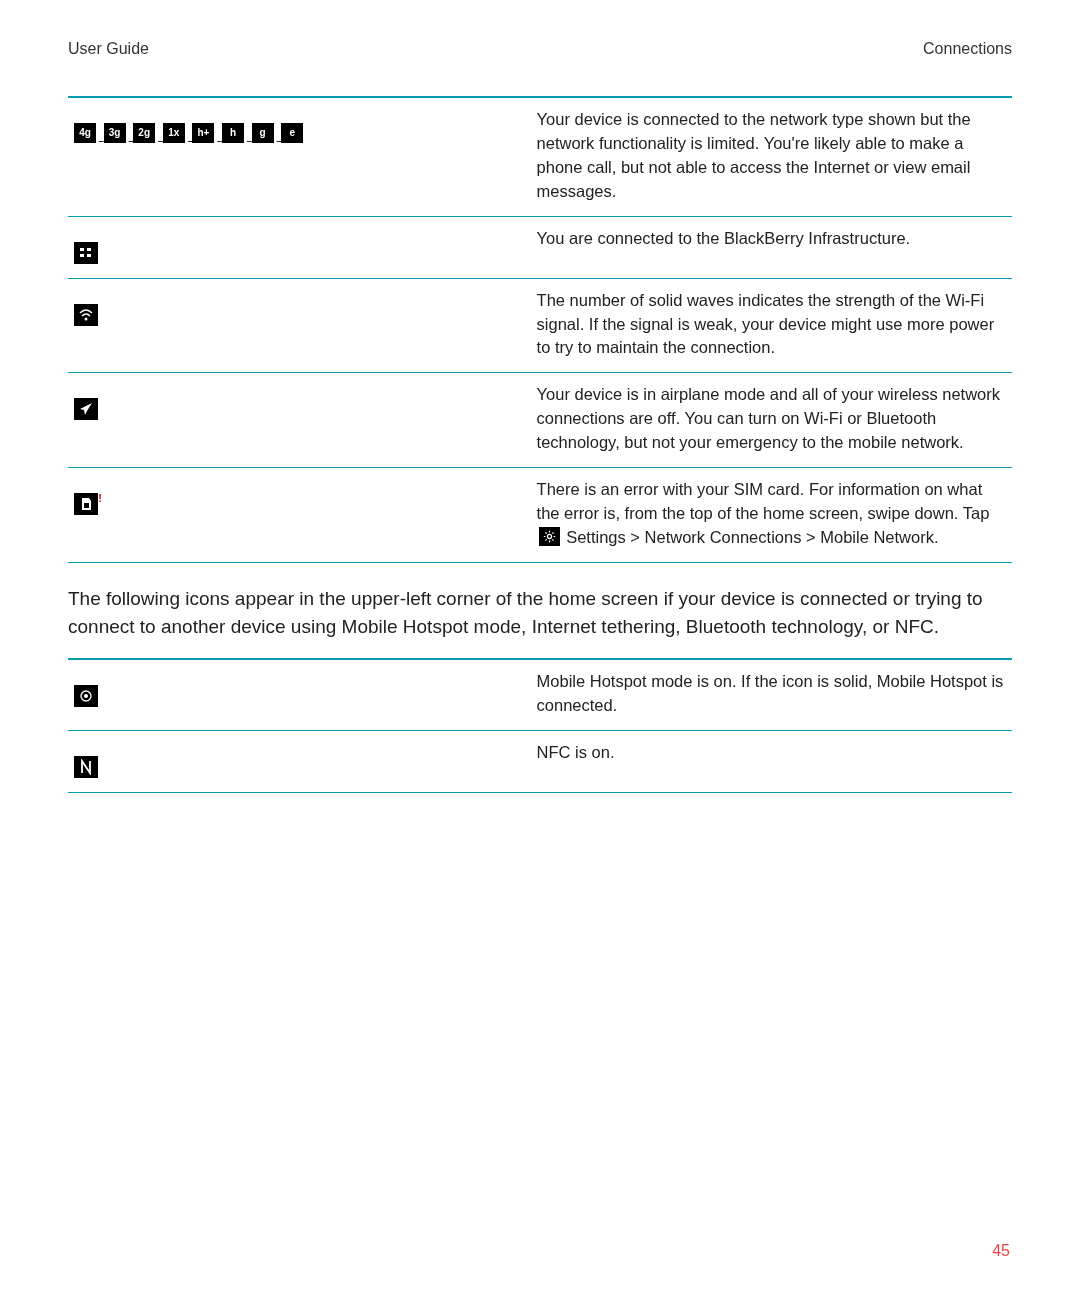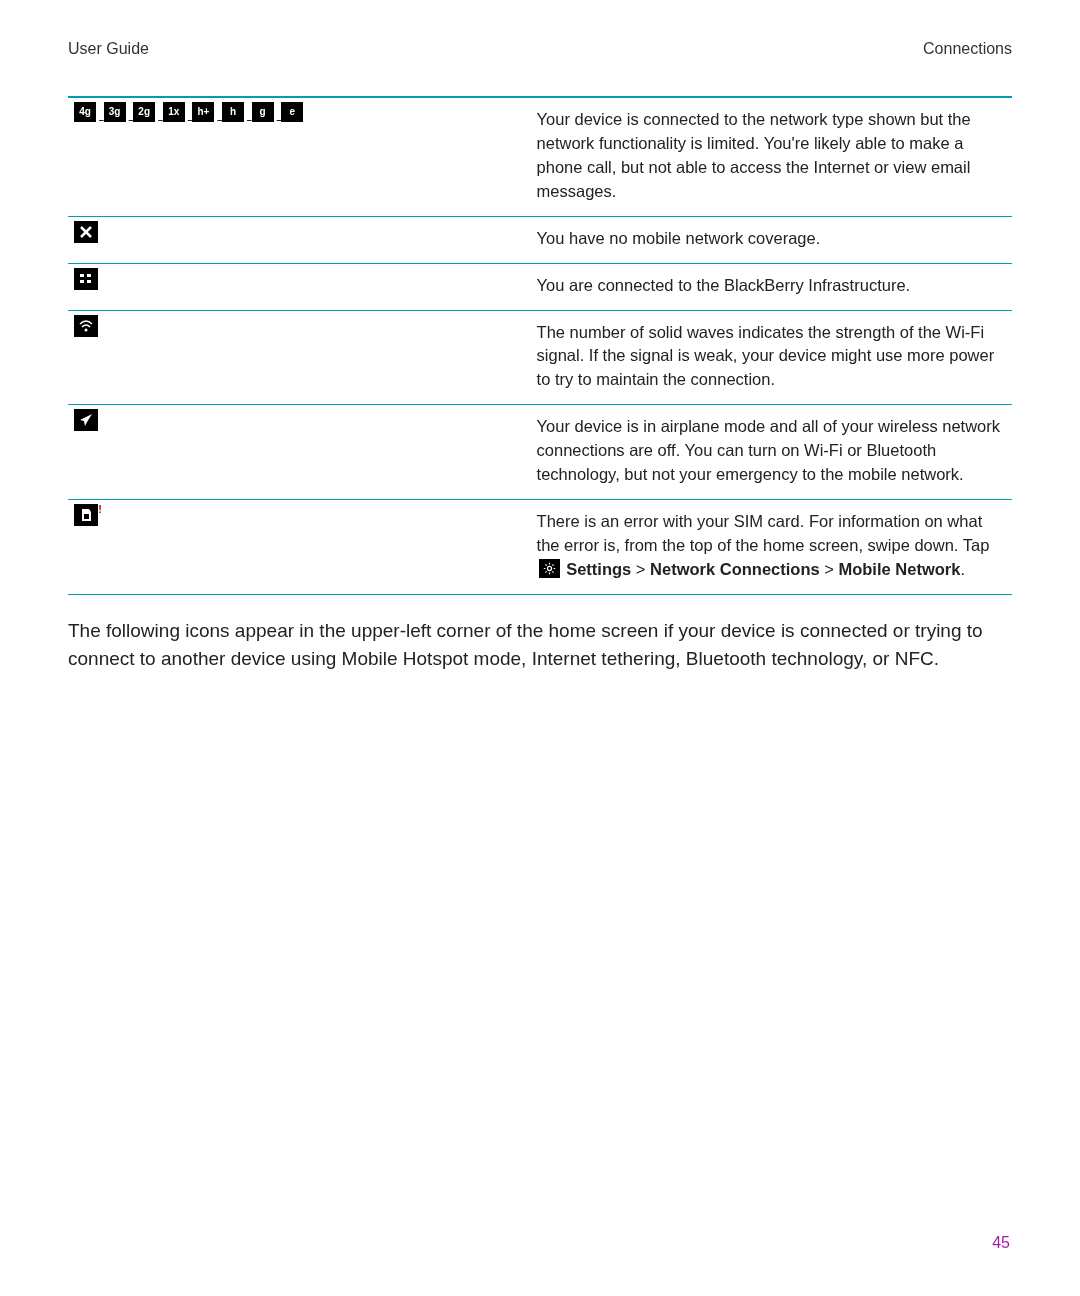--- a/index.html
+++ b/index.html
@@ -25,21 +25,21 @@
     width: 100%;
     border-collapse: collapse;
   }
   td {
     padding: 10px 6px 12px 6px;
     vertical-align: top;
     font-size: 16.5px;
     line-height: 1.45;
     color: #222;
   }
-  td.icon-cell { width: 49%; padding-top: 4px; text-decoration: underline; }
+  td.icon-cell { width: 49%; padding-top: 25px; text-decoration: underline; }
   td.desc-cell { width: 51%; }
   .badge {
     display: inline-flex;
     align-items: center;
     justify-content: center;
     background: #000;
     color: #fff;
     font-size: 10px;
     font-weight: bold;
     height: 20px;
@@ -96,26 +96,26 @@
     color: #222;
   }
   .inline-gear {
     display: inline-flex; align-items: center; justify-content: center;
     background: #000; color: #fff; height: 19px; width: 21px;
     vertical-align: text-bottom; margin: 0 2px;
   }
   .inline-gear svg { width: 13px; height: 13px; }
   .page-num {
     position: absolute;
-    bottom: 44px;
+    bottom: 36px;
     right: 70px;
     font-size: 16px;
-    color: #a21caf;
-  }
-  .bld { font-weight: bold; }
+    color: #ef4444;
+  }
+  .bld { font-weight: normal; }
 </style>
 </head>
 <body>
 
 <div class="header-row">
   <span>User Guide</span>
   <span>Connections</span>
 </div>
 
 <table>
@@ -127,30 +127,20 @@
       <span class="badge">2g</span>
       <span class="badge">1x</span>
       <span class="badge">h+</span>
       <span class="badge">h</span>
       <span class="badge">g</span>
       <span class="badge">e</span>
     </td>
     <td class="desc-cell">Your device is connected to the network type shown but the network functionality is limited. You're likely able to make a phone call, but not able to access the Internet or view email messages.</td>
   </tr>
 
-  <tr class="row-border">
-    <td class="icon-cell">
-      <span class="icon-sq">
-        <svg viewBox="0 0 16 16">
-              <path d="M3 3 L13 13 M13 3 L3 13" stroke="#fff" stroke-width="2.5" fill="none"></path>
-            </svg>
-      </span>
-    </td>
-    <td class="desc-cell">You have no mobile network coverage.</td>
-  </tr>
 
 
   <tr class="row-border">
     <td class="icon-cell">
       <span class="icon-sq">
         <svg viewBox="0 0 16 16">
               <rect x="2" y="3" width="4" height="3" fill="#fff"></rect>
               <rect x="2" y="9" width="4" height="3" fill="#fff"></rect>
               <rect x="9" y="3" width="4" height="3" fill="#fff"></rect>
               <rect x="9" y="9" width="4" height="3" fill="#fff"></rect>
@@ -206,19 +196,40 @@
     </td>
   </tr>
 
 </tbody>
   </table>
 
 <p class="mid-para">The following icons appear in the upper-left corner of the home screen if your device is connected or trying to connect to another device using Mobile Hotspot mode, Internet tethering, Bluetooth technology, or NFC.</p>
 
 <table>
   <tbody>
-
-
-
+      <tr class="top-border row-border">
+    <td class="icon-cell">
+      <span class="icon-sq">
+        <svg viewBox="0 0 16 16">
+              <circle cx="8" cy="8" r="2" fill="#fff"></circle>
+              <circle cx="8" cy="8" r="5" fill="none" stroke="#fff" stroke-width="1.3"></circle>
+            </svg>
+      </span>
+    </td>
+    <td class="desc-cell">Mobile Hotspot mode is on. If the icon is solid, Mobile Hotspot is connected.</td>
+  </tr>
+
+
+
+  <tr class="row-border">
+    <td class="icon-cell">
+      <span class="icon-sq">
+        <svg viewBox="0 0 16 16">
+              <path d="M4 14 L4 2 L12 14 L12 2" stroke="#fff" stroke-width="1.8" fill="none"></path>
+            </svg>
+      </span>
+    </td>
+    <td class="desc-cell">NFC is on.</td>
+  </tr>
 </tbody>
   </table>
 
 <div class="page-num">45</div>
 
 </body></html>

